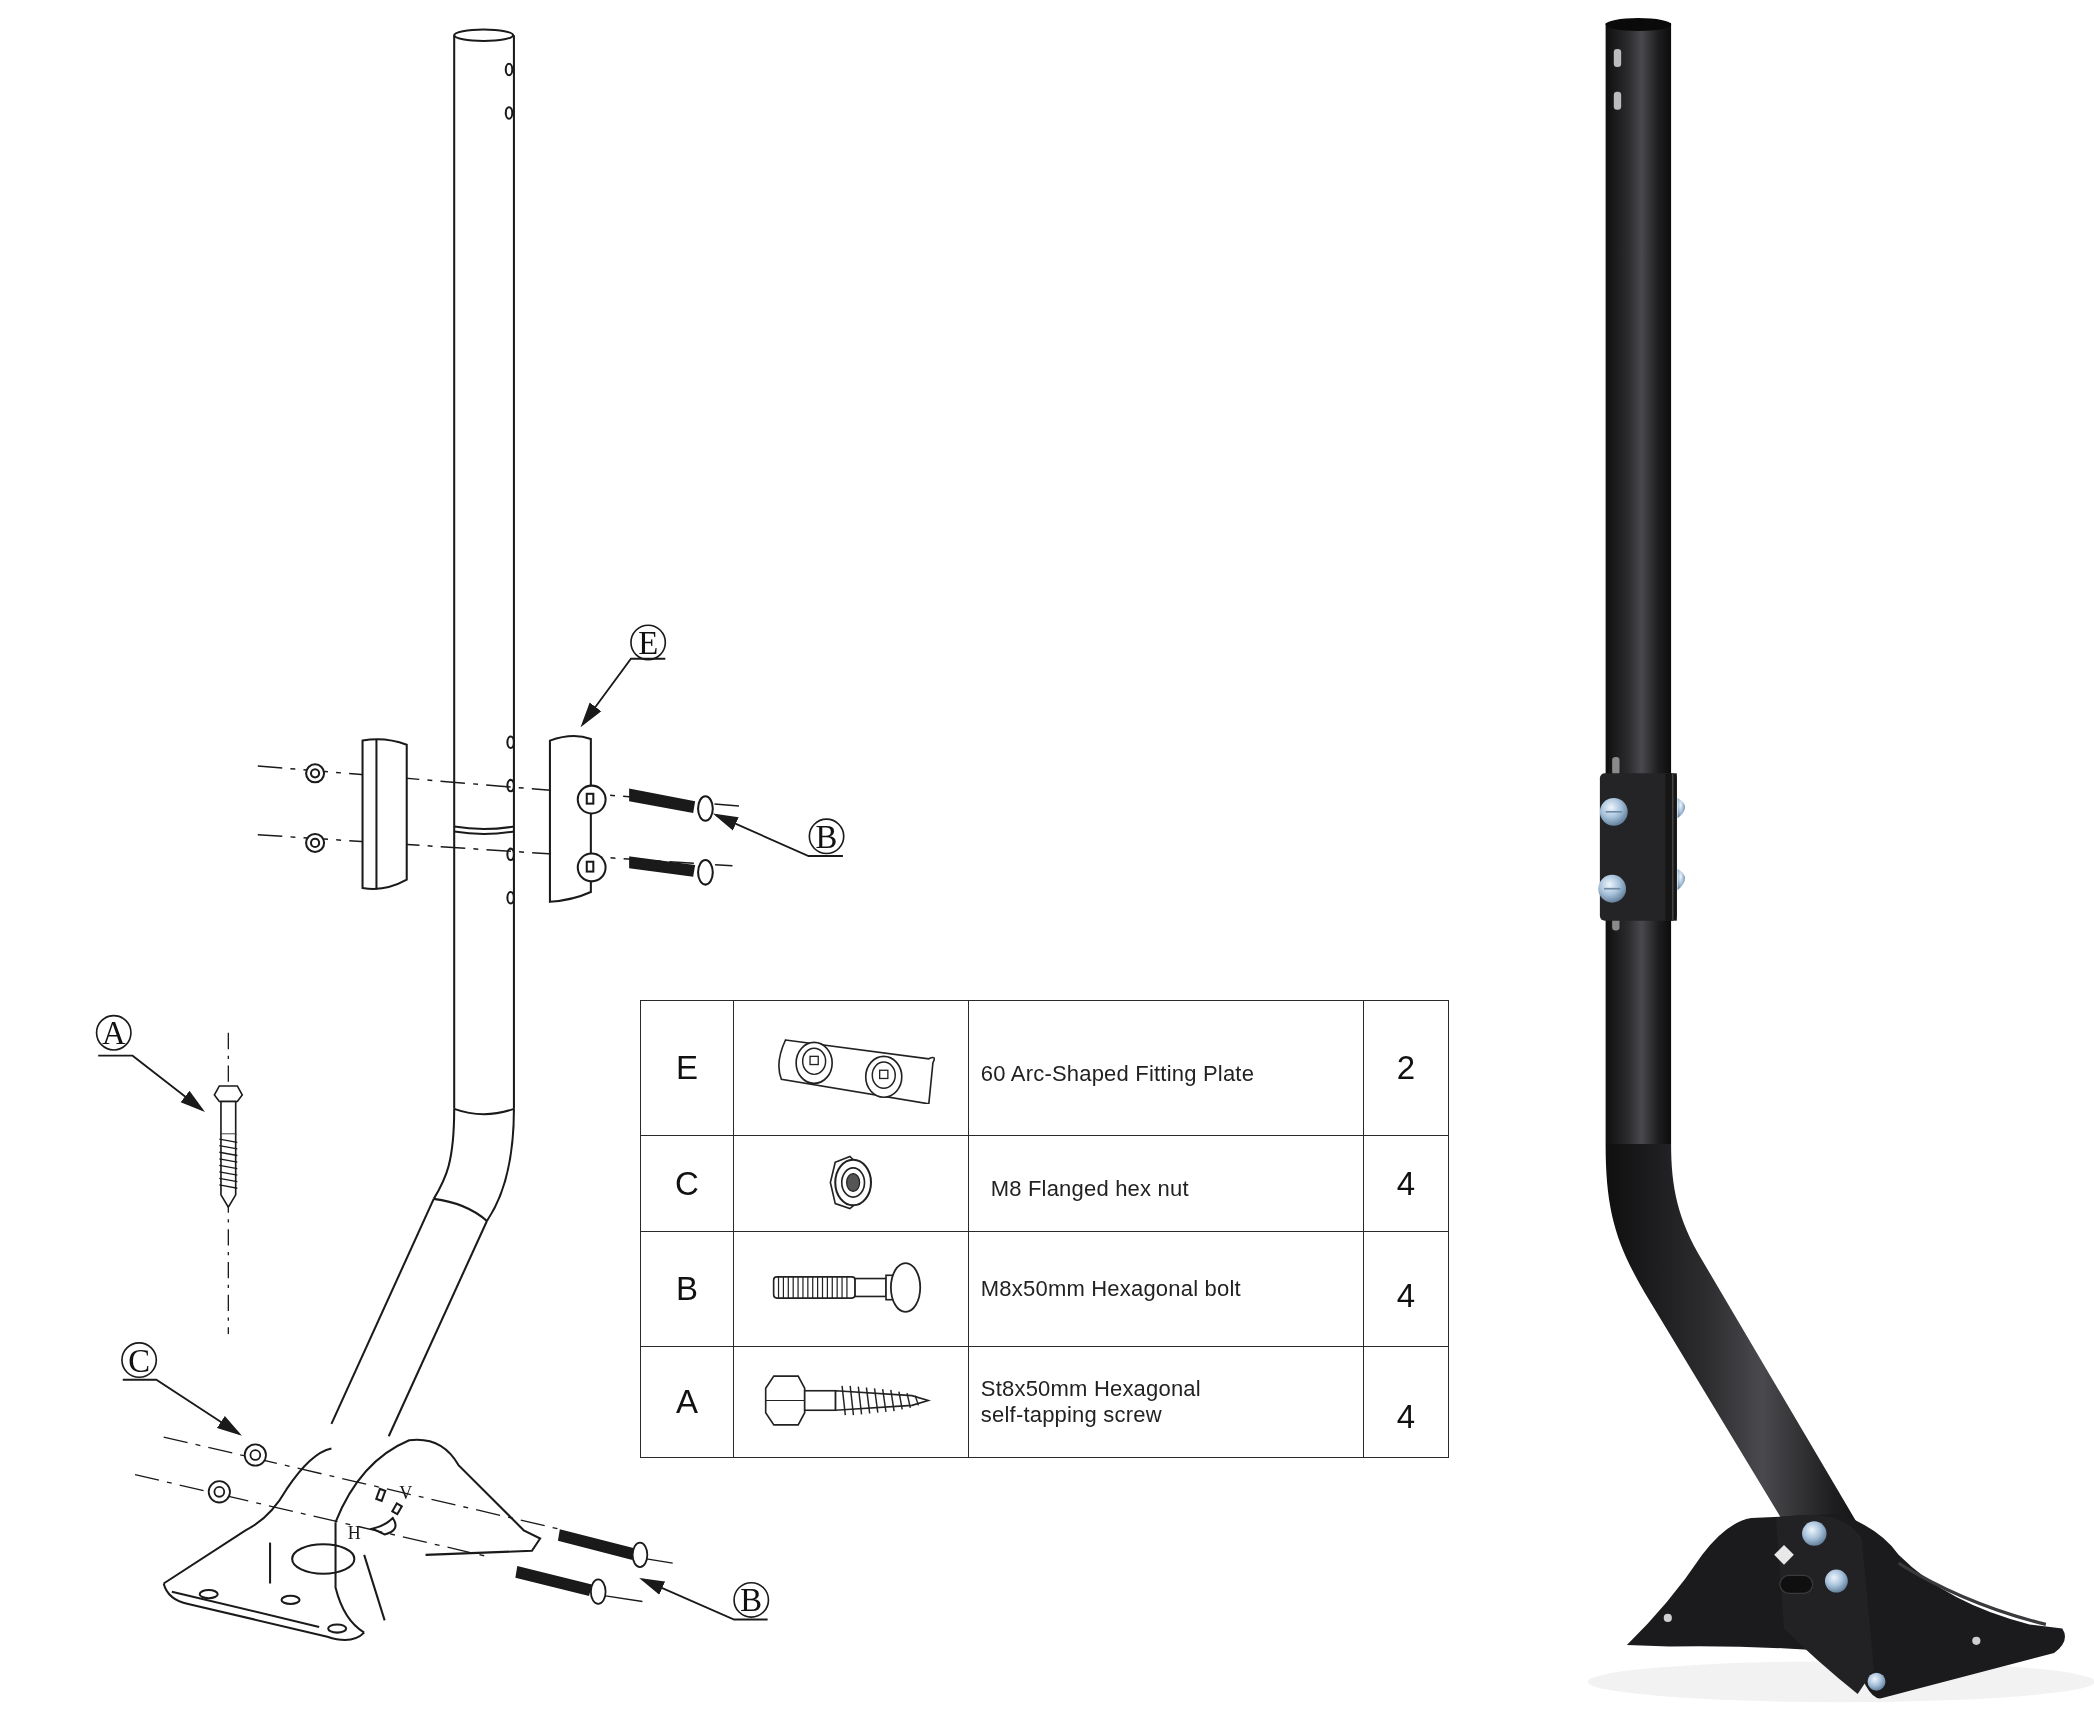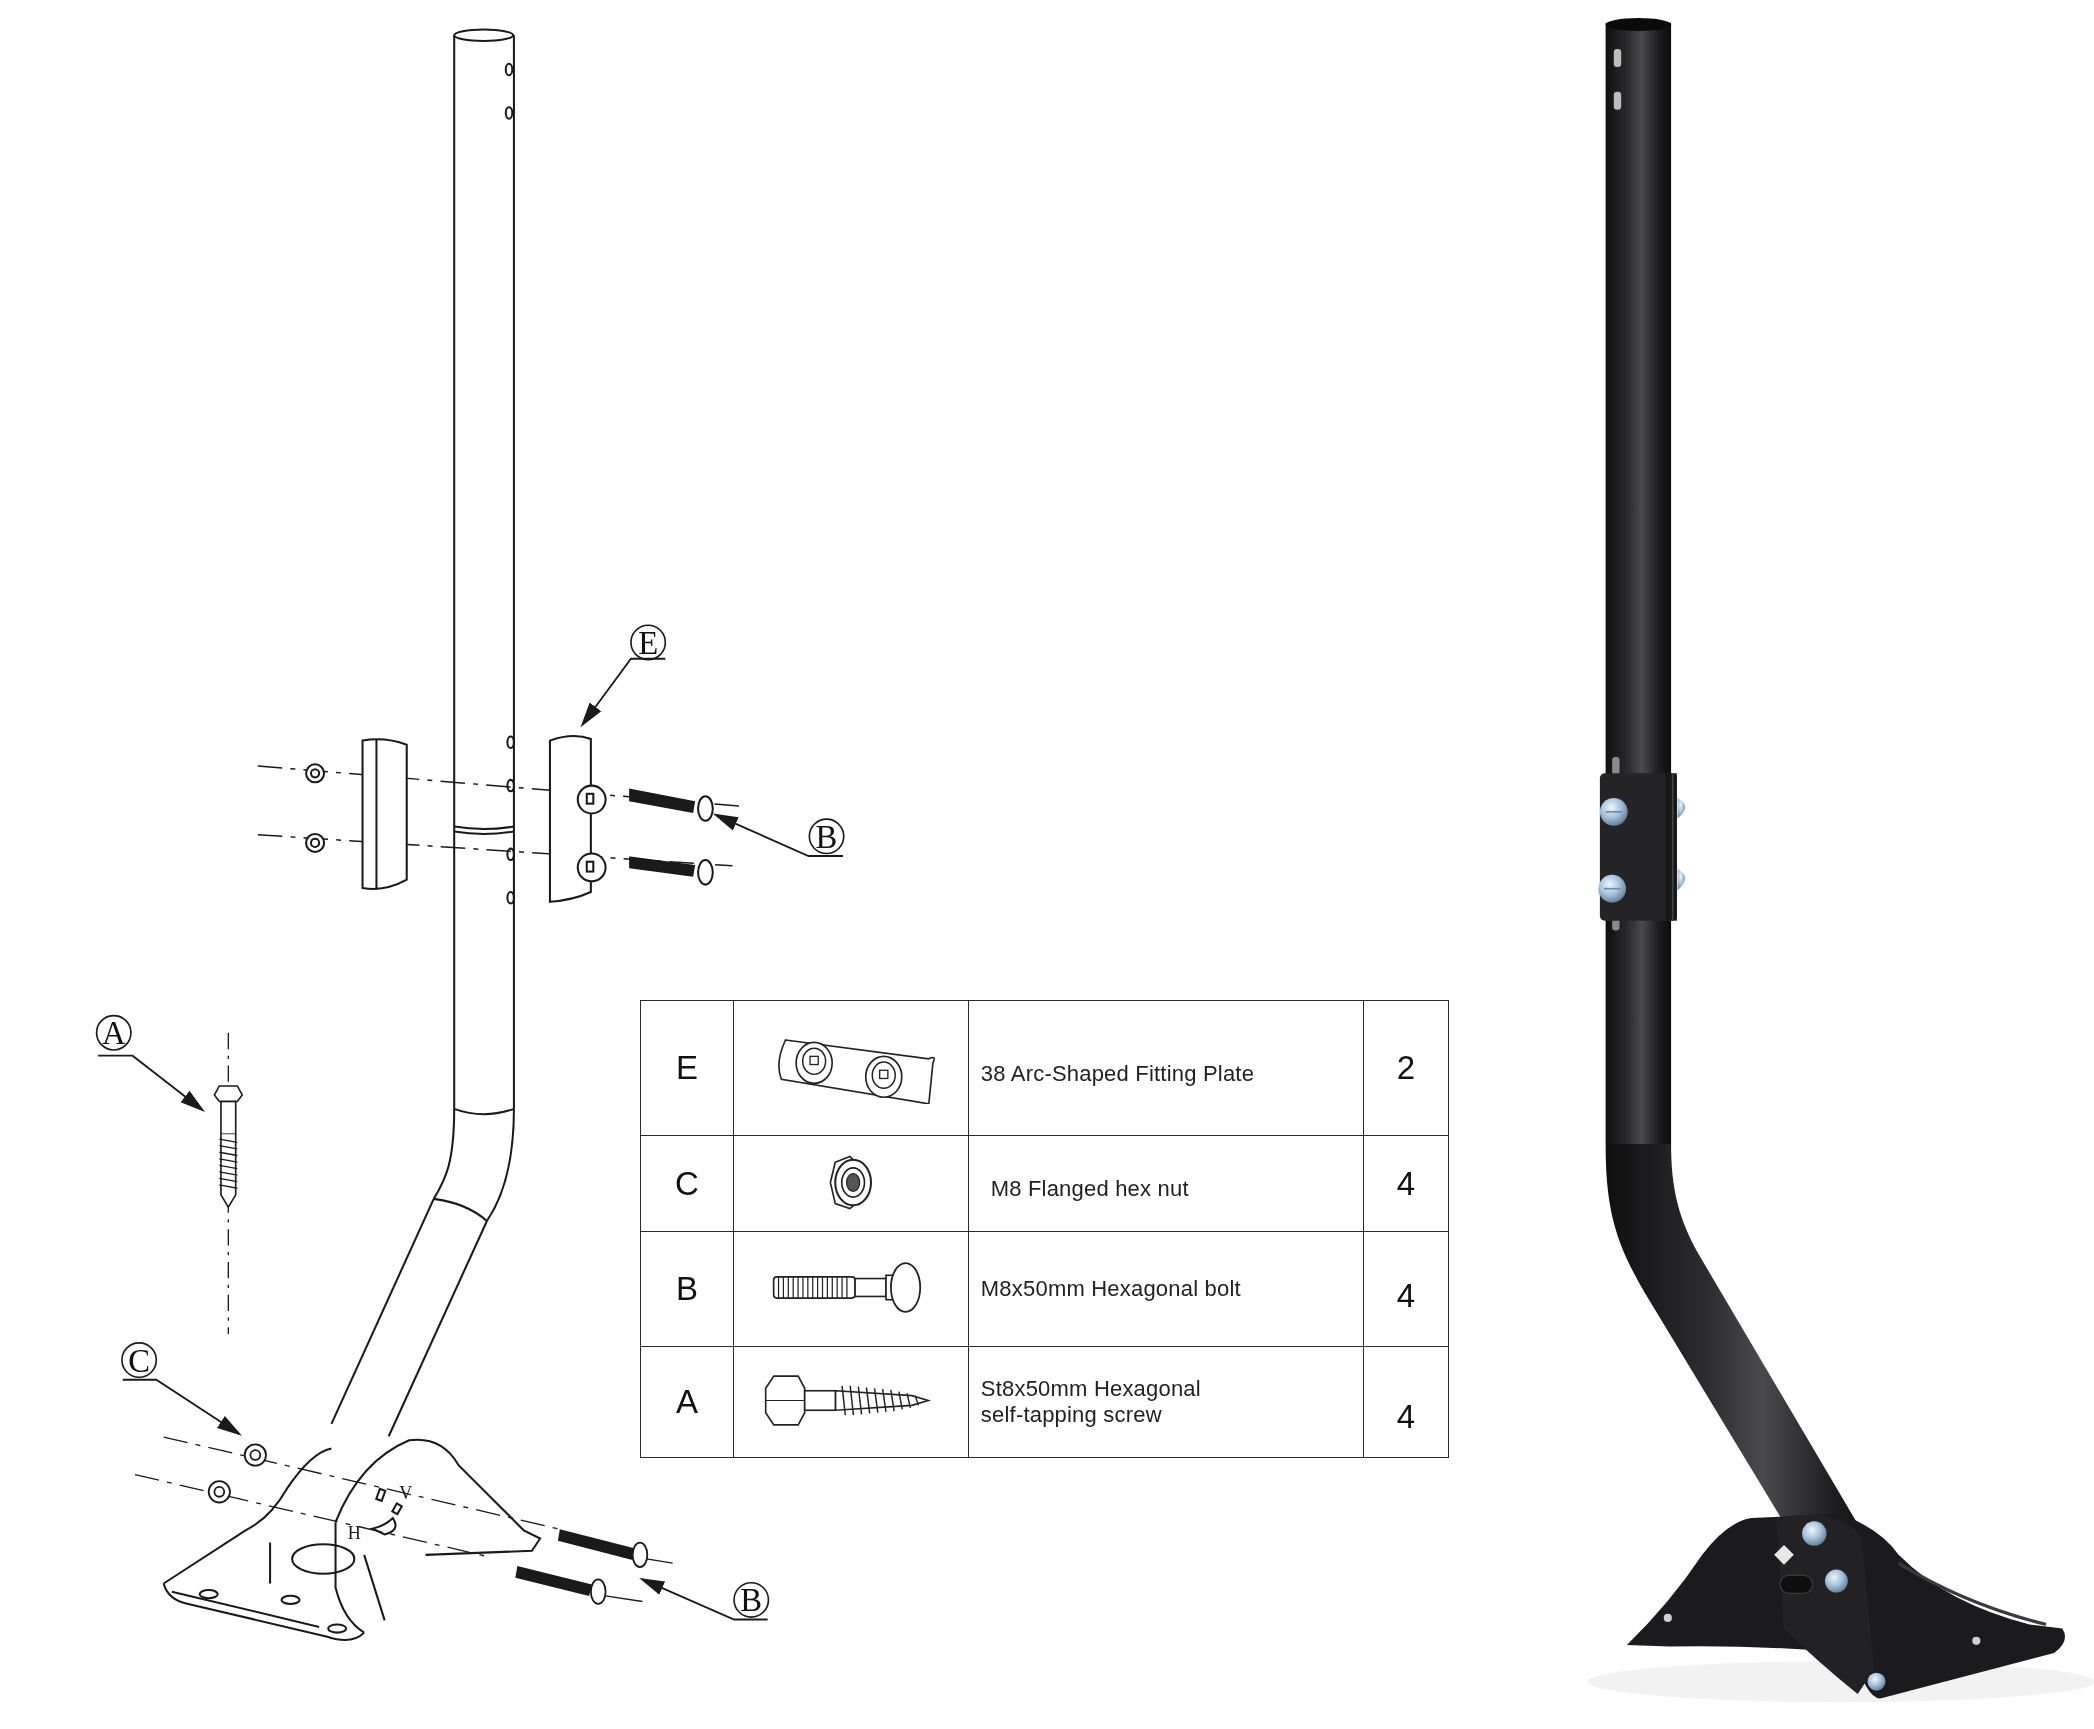--- a/index.html
+++ b/index.html
@@ -246,21 +246,21 @@
         <path d="M25,12 L200,35 Q210,30 205,40 L200,90 L20,60 Q12,40 25,12 Z" fill="#fff" stroke="#222" stroke-width="2"></path>
         <ellipse cx="60" cy="40" rx="22" ry="25" fill="#fff" stroke="#222" stroke-width="2"></ellipse>
         <ellipse cx="60" cy="38" rx="14" ry="16" fill="none" stroke="#222" stroke-width="1.8"></ellipse>
         <rect x="55" y="32" width="10" height="10" fill="none" stroke="#222" stroke-width="1.6"></rect>
         <ellipse cx="145" cy="57" rx="22" ry="25" fill="#fff" stroke="#222" stroke-width="2"></ellipse>
         <ellipse cx="145" cy="55" rx="14" ry="16" fill="none" stroke="#222" stroke-width="1.8"></ellipse>
         <rect x="140" y="49" width="10" height="10" fill="none" stroke="#222" stroke-width="1.6"></rect>
       </svg>
     </td>
     <td class="col-desc">
-          <span class="desc-inner offset-down">38 Arc-Shaped Fitting Plate</span>
+          <span class="desc-inner offset-down">60 Arc-Shaped Fitting Plate</span>
         </td>
     <td class="col-qty"><span class="qty-inner">2</span></td>
   </tr>
   <tr class="row-c">
     <td class="col-letter">C</td>
     <td class="col-icon">
       <svg width="65" height="65" viewBox="0 0 80 80">
         <path d="M20,15 L38,8 L50,20 L50,62 L38,72 L20,66 L14,40 Z" fill="#fff" stroke="#222" stroke-width="2"></path>
         <ellipse cx="42" cy="40" rx="22" ry="28" fill="#fff" stroke="#222" stroke-width="2.5"></ellipse>
         <ellipse cx="42" cy="40" rx="14" ry="18" fill="none" stroke="#222" stroke-width="2"></ellipse>

